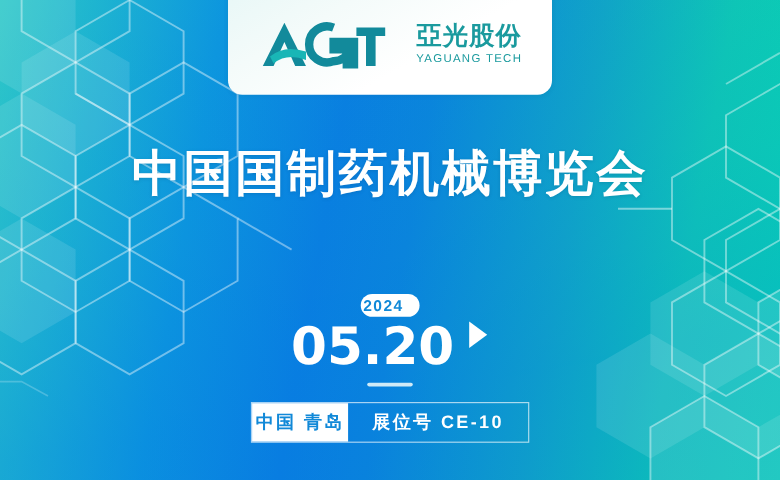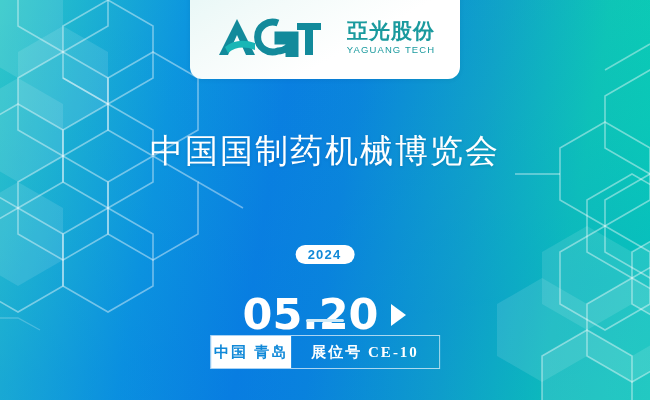--- a/index.html
+++ b/index.html
@@ -93,54 +93,53 @@
   }
   .title-line1 {
     font-size: 31px;
     font-weight: bold;
     color: #ffffff;
     letter-spacing: 2px;
     line-height: 1.25;
     text-shadow: 0 1px 3px rgba(0,50,90,0.18);
   }
   .title-line2 {
-    margin-top: 12px;
-    font-size: 33px;
-    font-weight: normal;
+    margin-top: 1px;
+    font-size: 41px;
+    font-weight: bold;
     color: #ffffff;
     letter-spacing: 2px;
     line-height: 1.25;
     text-shadow: 0 1px 3px rgba(0,50,90,0.18);
   }
 
   
   .year-pill {
     position: absolute;
     left: 50%;
     top: 245px;
     transform: translateX(-50%);
     background: #ffffff;
     color: #1189d8;
     font-size: 13px;
     font-weight: bold;
     letter-spacing: 1.2px;
     border-radius: 11px;
-    padding: 3px 13px 3px 12px;
+    padding: 3px 13px 3px 2px;
     line-height: 1;
   }
   .date-row {
     position: absolute;
     left: 0;
     right: 0;
     top: 268px;
     display: flex;
-    align-items: center;
+    align-items: flex-start;
     justify-content: center;
     gap: 10px;
-    margin-top: 25px;
   }
   .date-num {
     font-family: "DejaVu Sans", sans-serif;
     font-size: 43px;
     font-weight: bold;
     color: #ffffff;
     letter-spacing: 0px;
     line-height: 1;
   }
   .date-arrow {
@@ -186,21 +185,20 @@
   }
   .bar-right {
     color: #ffffff;
     font-size: 15px;
     font-weight: bold;
     letter-spacing: 2px;
     display: flex;
     align-items: center;
     padding: 0 20px;
     white-space: nowrap;
-    font-family: Liberation Serif, serif;
   }
 </style>
 </head>
 <body>
 
 <div id="banner">
 
   <div class="tint"></div>
 
   <svg class="hex-layer" width="650" height="400" viewBox="0 0 650 400">

